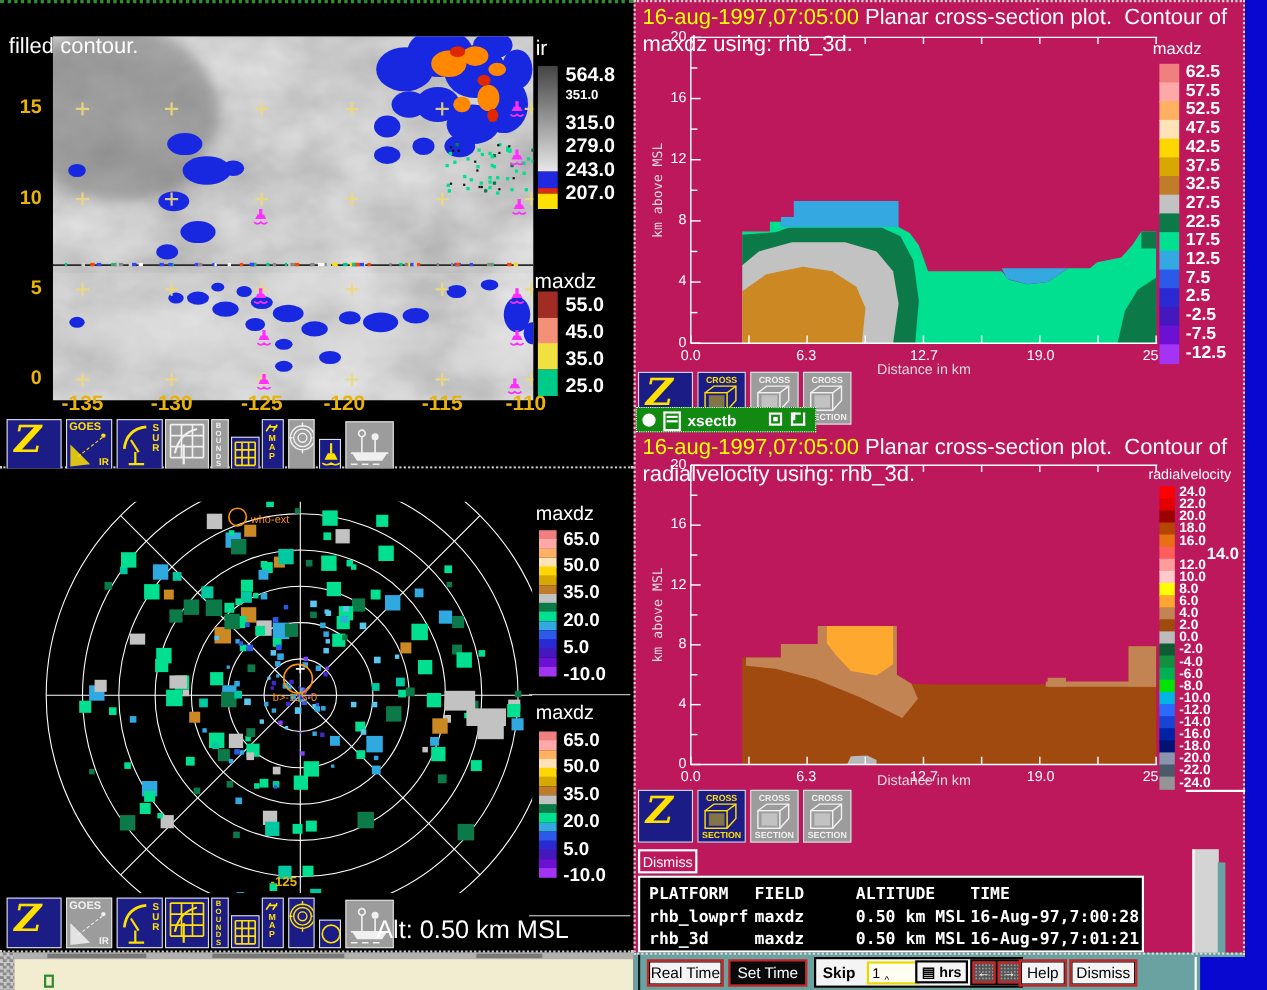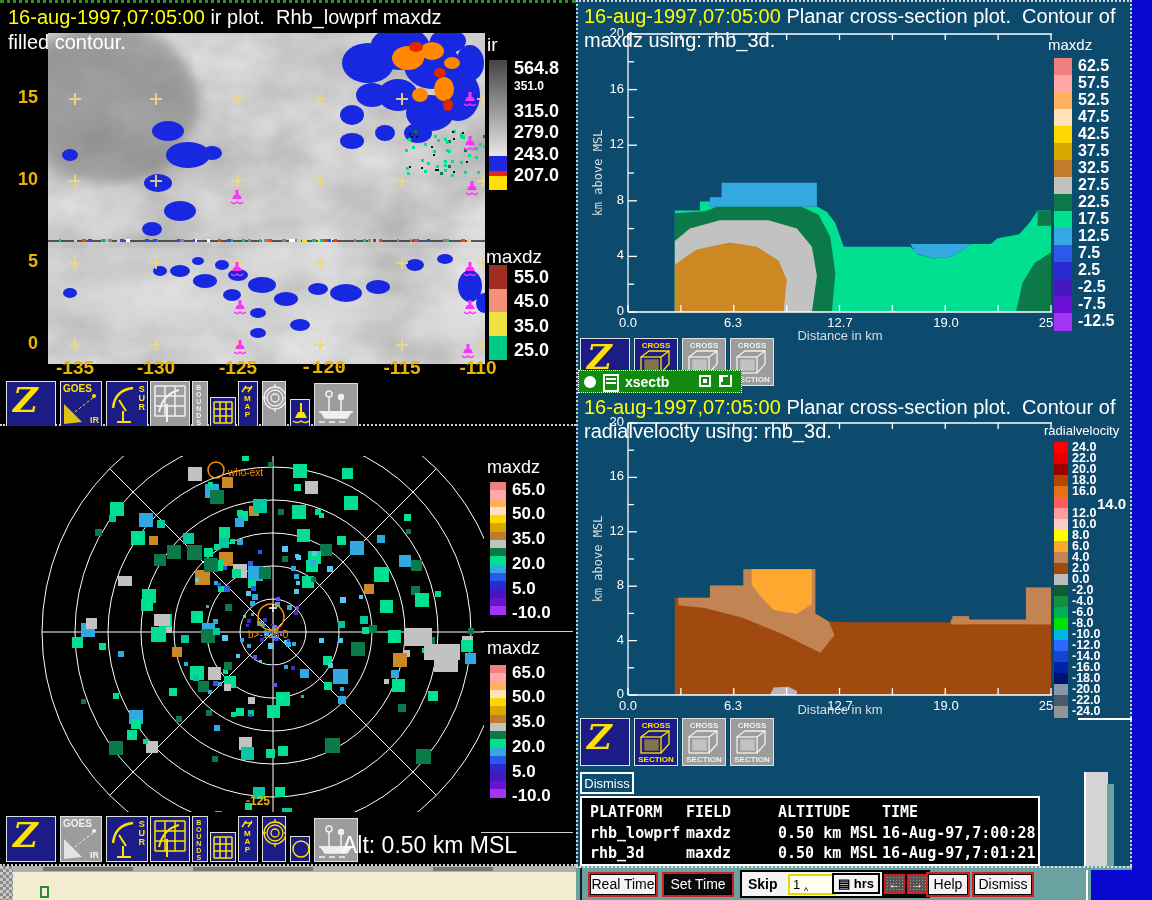--- a/index.html
+++ b/index.html
@@ -21,21 +21,20 @@
           font-size:14px;color:#000;text-align:center;}
   svg{overflow:visible;display:block;}
   .mono{font-family:"DejaVu Sans Mono","Liberation Mono",monospace;}
 </style>
 </head>
 <body>
 
 <div id="root">
 
   <div id="sat-panel" class="abs" style="left:0;top:0;width:576px;height:426px;background:#000;border-top:3px dotted #2f8f2f;border-bottom:2px dotted #cfcfcf;box-sizing:border-box;">
-    <div class="abs ptitle" style="left:8px;top:3px;z-index:3;"><span class="yel">16-aug-1997,07:05:00</span><span> </span><span>ir plot.  Rhb_lowprf maxdz</span></div>
     <div class="abs ptitle" style="left:8px;top:28px;z-index:3;">filled contour.</div>
     <div class="abs" style="left:48px;top:30px;width:437px;height:331px;overflow:hidden;">
       <svg id="satsvg" width="437" height="331" style="overflow:hidden;">
           <defs>
             <filter id="turb" x="0" y="0" width="100%" height="100%">
               <feTurbulence type="fractalNoise" baseFrequency="0.013 0.02" numOctaves="4" seed="7"></feTurbulence>
               <feColorMatrix type="saturate" values="0"></feColorMatrix>
               <feComponentTransfer>
                 <feFuncR type="linear" slope="0.9" intercept="0.28"></feFuncR>
                 <feFuncG type="linear" slope="0.9" intercept="0.28"></feFuncG>
@@ -302,21 +301,21 @@
     <div id="sat-lat">
         <div class="khaki" style="position: absolute; left: 6px; top: 84px; width: 32px; text-align: right; font-size: 18px;">15</div>
         <div class="khaki" style="position: absolute; left: 6px; top: 166px; width: 32px; text-align: right; font-size: 18px;">10</div>
         <div class="khaki" style="position: absolute; left: 6px; top: 248px; width: 32px; text-align: right; font-size: 18px;">5</div>
         <div class="khaki" style="position: absolute; left: 6px; top: 330px; width: 32px; text-align: right; font-size: 18px;">0</div>
       </div>
     <div id="sat-lon">
         <div class="khaki" style="position: absolute; left: 49px; top: 354px; width: 52px; text-align: center; font-size: 19px;">-135</div>
         <div class="khaki" style="position: absolute; left: 130px; top: 354px; width: 52px; text-align: center; font-size: 19px;">-130</div>
         <div class="khaki" style="position: absolute; left: 212px; top: 354px; width: 52px; text-align: center; font-size: 19px;">-125</div>
-        <div class="khaki" style="position: absolute; left: 294px; top: 354px; width: 52px; text-align: right; font-size: 19px; font-family: Liberation Mono, monospace;">-120</div>
+        <div class="khaki" style="position: absolute; left: 294px; top: 354px; width: 52px; text-align: left; font-size: 19px;">-120</div>
         <div class="khaki" style="position: absolute; left: 376px; top: 354px; width: 52px; text-align: center; font-size: 19px;">-115</div>
         <div class="khaki" style="position: absolute; left: 452px; top: 354px; width: 52px; text-align: center; font-size: 19px;">-110</div>
       </div>
 
     <div class="abs" style="left:487px;top:31px;color:#fff;font-size:19px;">ir</div>
     <div class="abs" style="left:489px;top:57px;width:18px;height:96px;background:linear-gradient(#444,#e8e8e8);"></div>
     <div id="ir-bottom-segs">
         <div style="position: absolute; left: 489px; top: 153px; width: 18px; height: 15px; background: rgb(32, 40, 224);"></div>
         <div style="position: absolute; left: 489px; top: 168px; width: 18px; height: 5px; background: rgb(224, 40, 24);"></div>
         <div style="position: absolute; left: 489px; top: 173px; width: 18px; height: 14px; background: rgb(255, 224, 0);"></div>
@@ -809,21 +808,21 @@
               <line x1="26" y1="28" x2="26" y2="16"></line>
               <circle cx="26" cy="13" r="2.5" fill="#f0f0f0"></circle>
               <path d="M4,38 h6 m4,0 h6 m4,0 h6"></path>
             </g>
           </svg>
         </div>
       </div>
     <div class="abs" style="left:342px;top:406px;color:#fff;font-size:23px;">Alt: 0.50 km MSL</div>
   </div>
 
-  <div id="right-col" class="abs" style="left:576px;top:0;width:556px;height:866px;background:#0c4a6e;border-top:2px dotted #cfcfcf;border-left:2px dotted #cfcfcf;border-right:2px dotted #cfcfcf;box-sizing:border-box;">
+  <div id="right-col" class="abs" style="left:576px;top:0;width:556px;height:866px;background:#be185d;border-top:2px dotted #cfcfcf;border-left:2px dotted #cfcfcf;border-right:2px dotted #cfcfcf;box-sizing:border-box;">
 
     <div class="abs ptitle" style="left:6px;top:3px;z-index:3;"><span class="yel">16-aug-1997,07:05:00</span><span> </span><span>Planar cross-section plot.  Contour of</span></div>
     <div class="abs ptitle" style="left:6px;top:27px;z-index:3;">maxdz using: rhb_3d.</div>
     <div class="abs" style="left:-80px;top:164px;width:200px;height:14px;text-align:center;transform:rotate(-90deg);color:#ddd;font-size:12px;font-family:'DejaVu Sans Mono',monospace;">km above MSL</div>
     <svg id="xs1" class="abs" style="left:50px;top:32px;" width="424" height="278">
         <polygon points="46.8,278.0 46.8,176.5 71.9,176.5 71.9,167.5 81.9,167.5 81.9,172.4 188.9,172.4 199.0,177.9 207.3,189.0 212.3,202.9 215.7,212.7 282.6,212.7 289.3,220.3 306.0,224.5 324.4,222.4 336.1,214.8 342.8,209.9 362.8,209.9 369.5,204.3 391.2,200.2 401.3,189.0 409.6,176.5 423.0,176.5 423.0,278.0" fill="#00e090"></polygon>
         <polygon points="81.9,172.4 81.9,163.3 93.6,163.3 93.6,148.7 188.9,148.7 188.9,172.4" fill="#34a8e0"></polygon>
         <polygon points="46.8,278.0 46.8,179.3 76.9,177.2 88.6,173.1 173.9,173.1 190.6,180.7 202.3,202.9 207.3,239.1 204.0,278.0" fill="#0c7a48"></polygon>
         <polygon points="46.8,278.0 46.8,207.1 61.9,194.6 92.0,186.3 140.4,186.3 168.9,194.6 183.9,212.7 188.9,241.9 183.9,278.0" fill="#c2c2c2"></polygon>
         <polygon points="46.8,278.0 46.8,230.7 68.6,215.4 102.0,208.5 128.7,212.7 150.5,226.6 158.8,246.0 155.5,278.0" fill="#cc8822"></polygon>

